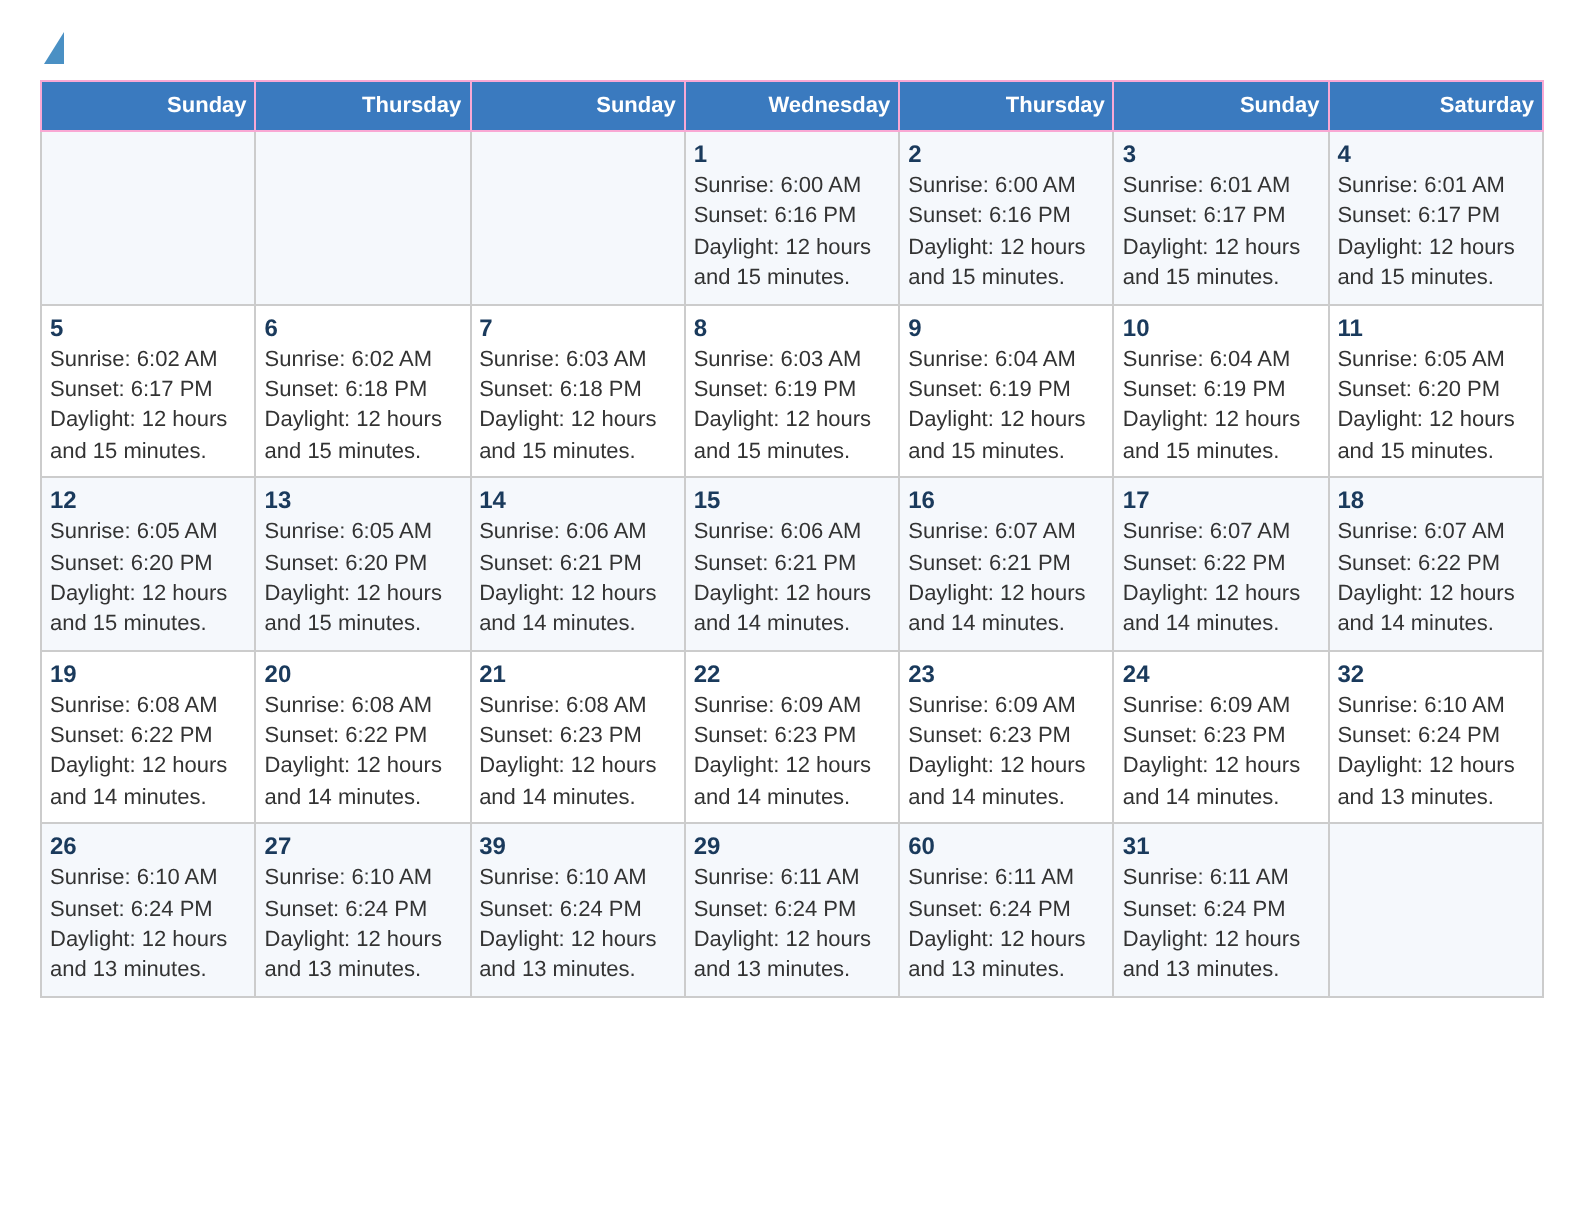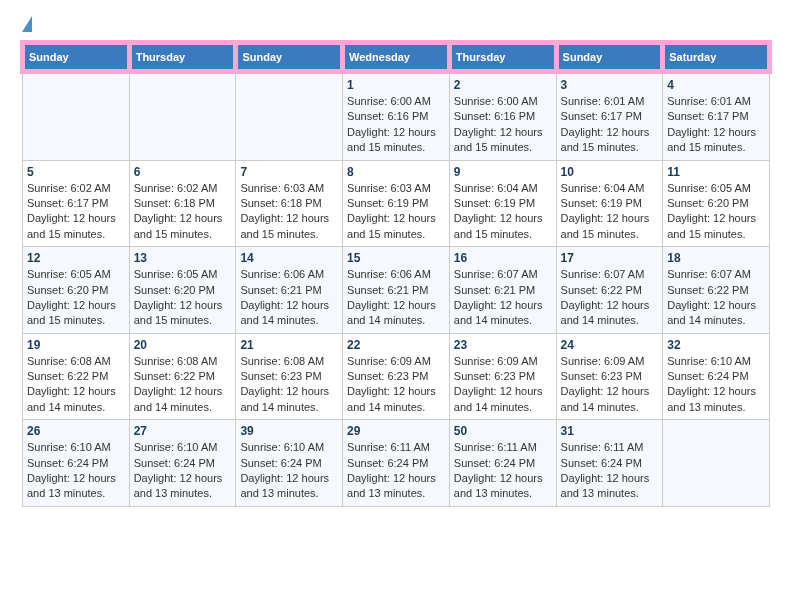--- a/index.html
+++ b/index.html
@@ -39,24 +39,24 @@
     }
     table {
       width: 100%;
       border-collapse: collapse;
       font-size: 10px;
     }
     thead tr th {
       background-color: #3a7abf;
       color: #fff;
       padding: 6px 4px;
-      text-align: left;
+      text-align: right;
       font-size: 11px;
       font-weight: bold;
-      border: 5px solid #f9a8d4;
+      border: 1px solid #f9a8d4;
     }
     tbody tr td {
       border: 1px solid #ccc;
       vertical-align: top;
       padding: 4px;
       width: 107px;
       min-height: 80px;
       background: #fff;
     }
     tbody tr:nth-child(odd) td {
@@ -323,21 +323,21 @@
 and 13 minutes.</div>
         </td>
         <td>
           <span class="day-number">29</span>
           <div class="day-info" style="white-space: pre-line;">Sunrise: 6:11 AM
 Sunset: 6:24 PM
 Daylight: 12 hours
 and 13 minutes.</div>
         </td>
         <td>
-          <span class="day-number">50</span>
+          <span class="day-number">60</span>
           <div class="day-info" style="white-space: pre-line;">Sunrise: 6:11 AM
 Sunset: 6:24 PM
 Daylight: 12 hours
 and 13 minutes.</div>
         </td>
         <td>
           <span class="day-number">31</span>
           <div class="day-info" style="white-space: pre-line;">Sunrise: 6:11 AM
 Sunset: 6:24 PM
 Daylight: 12 hours

